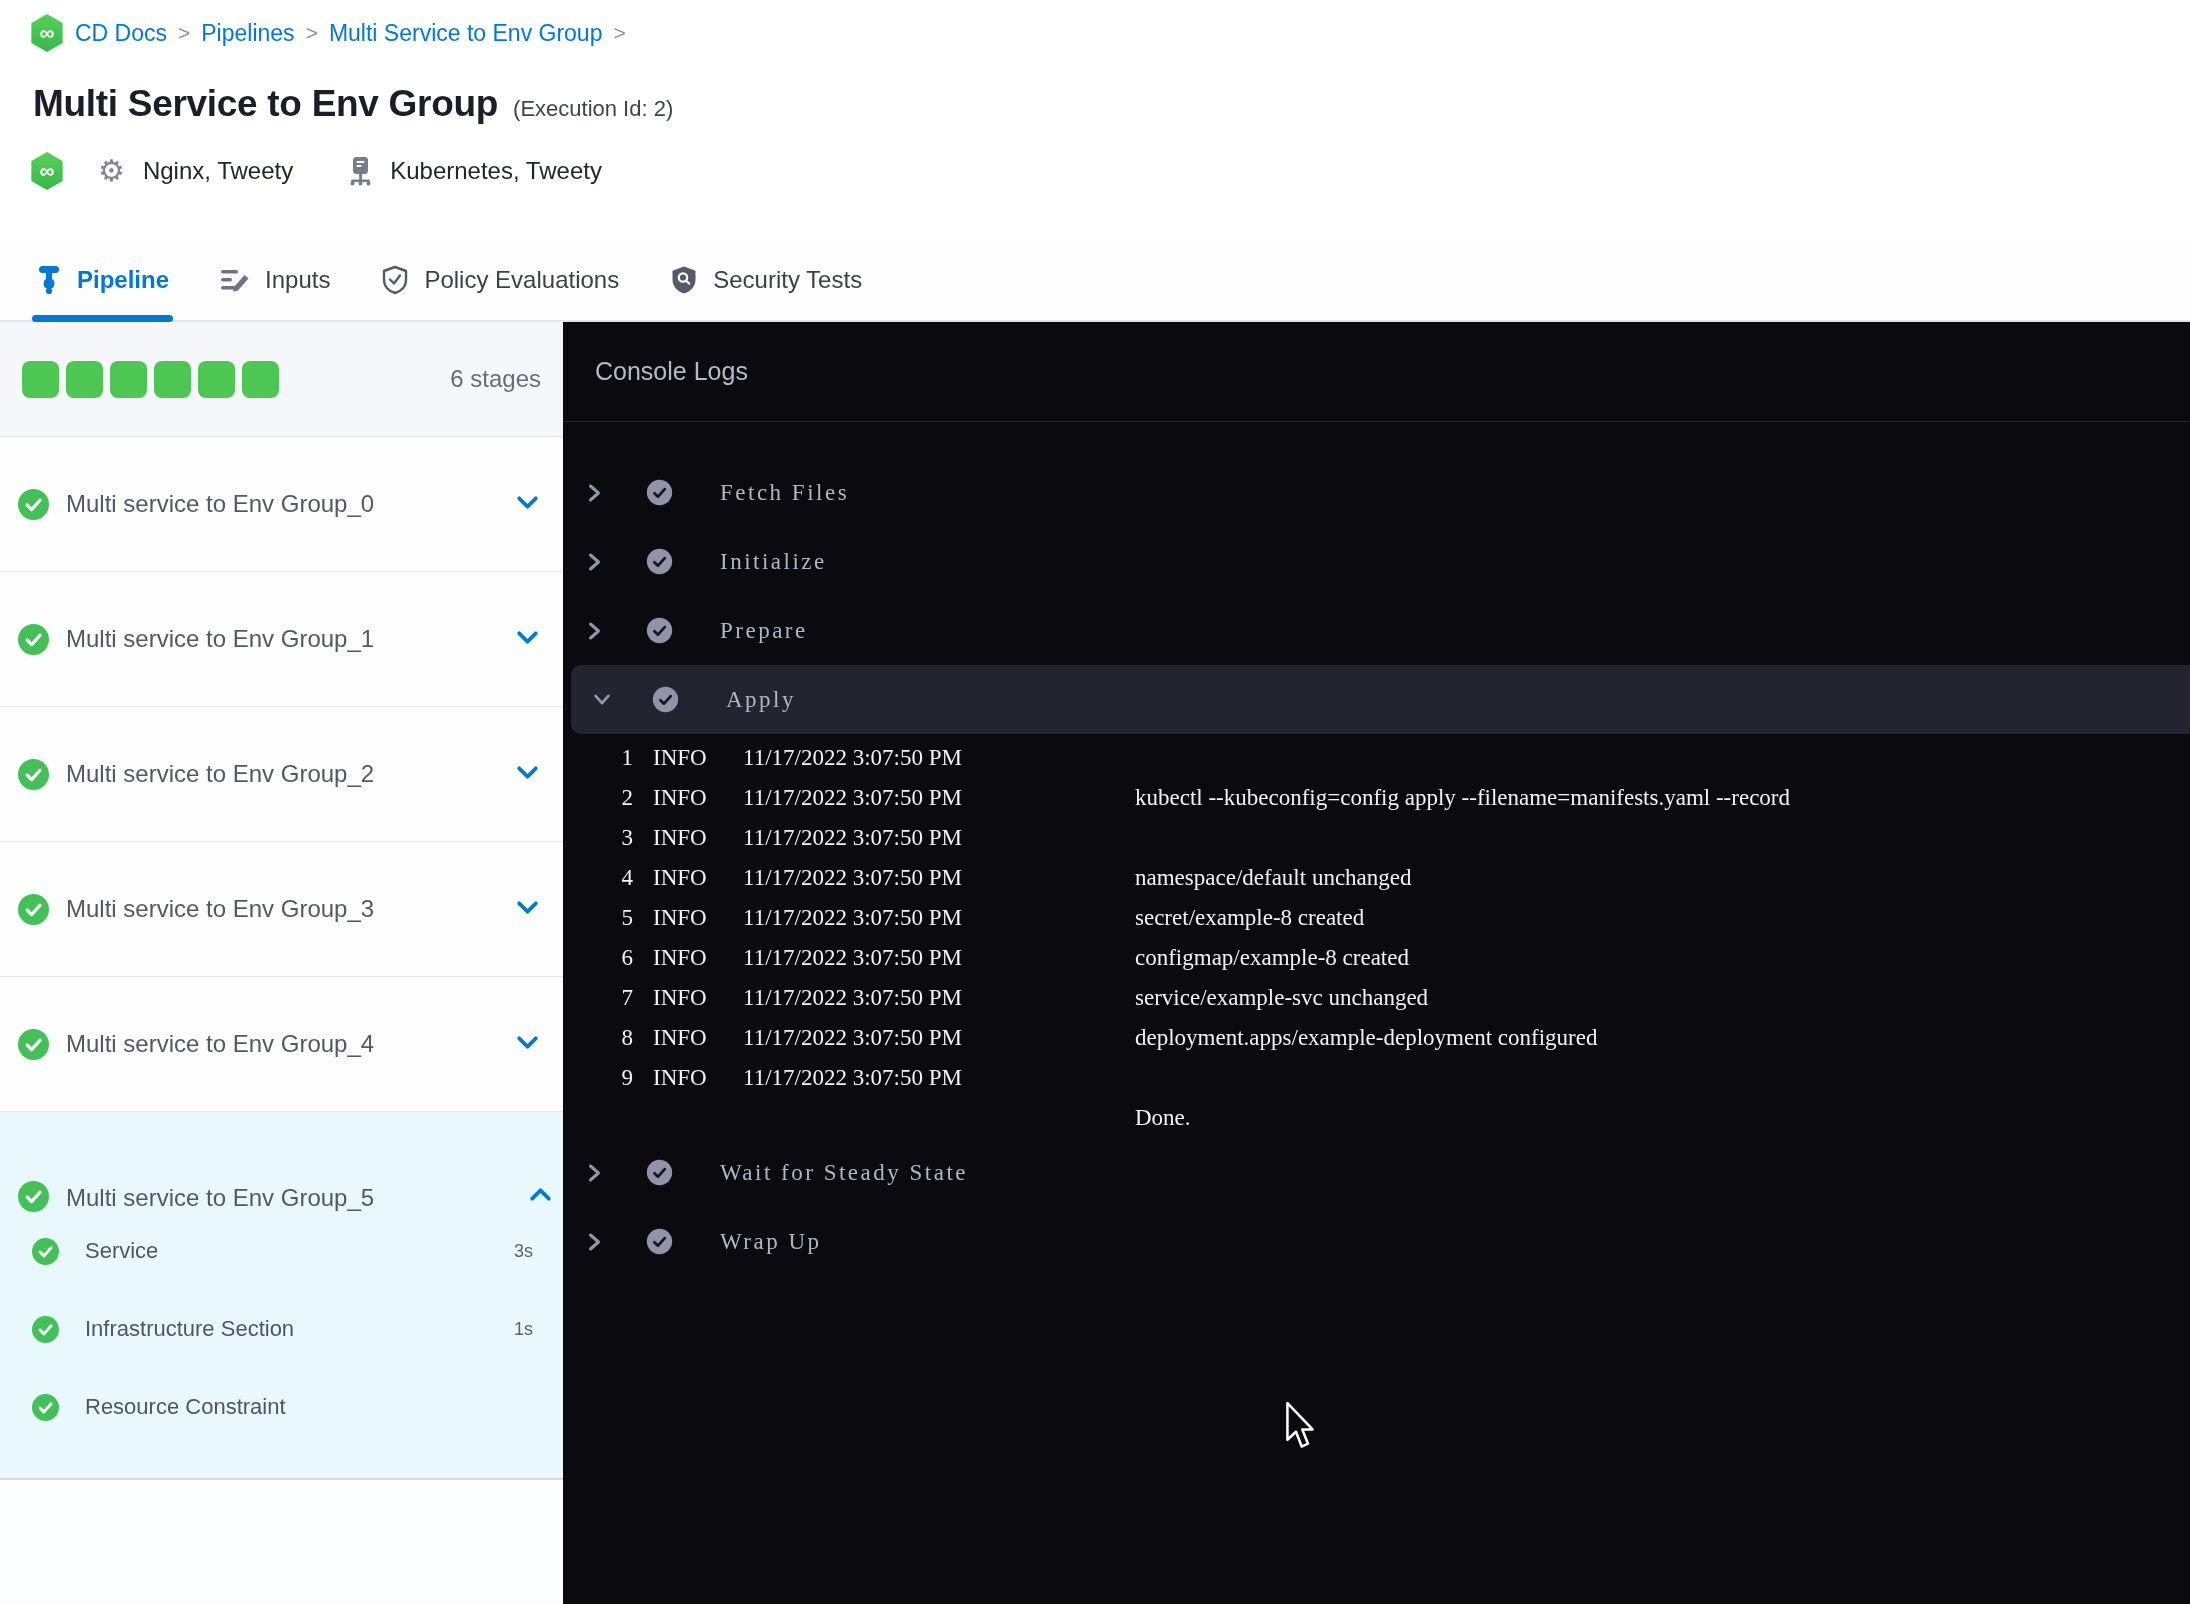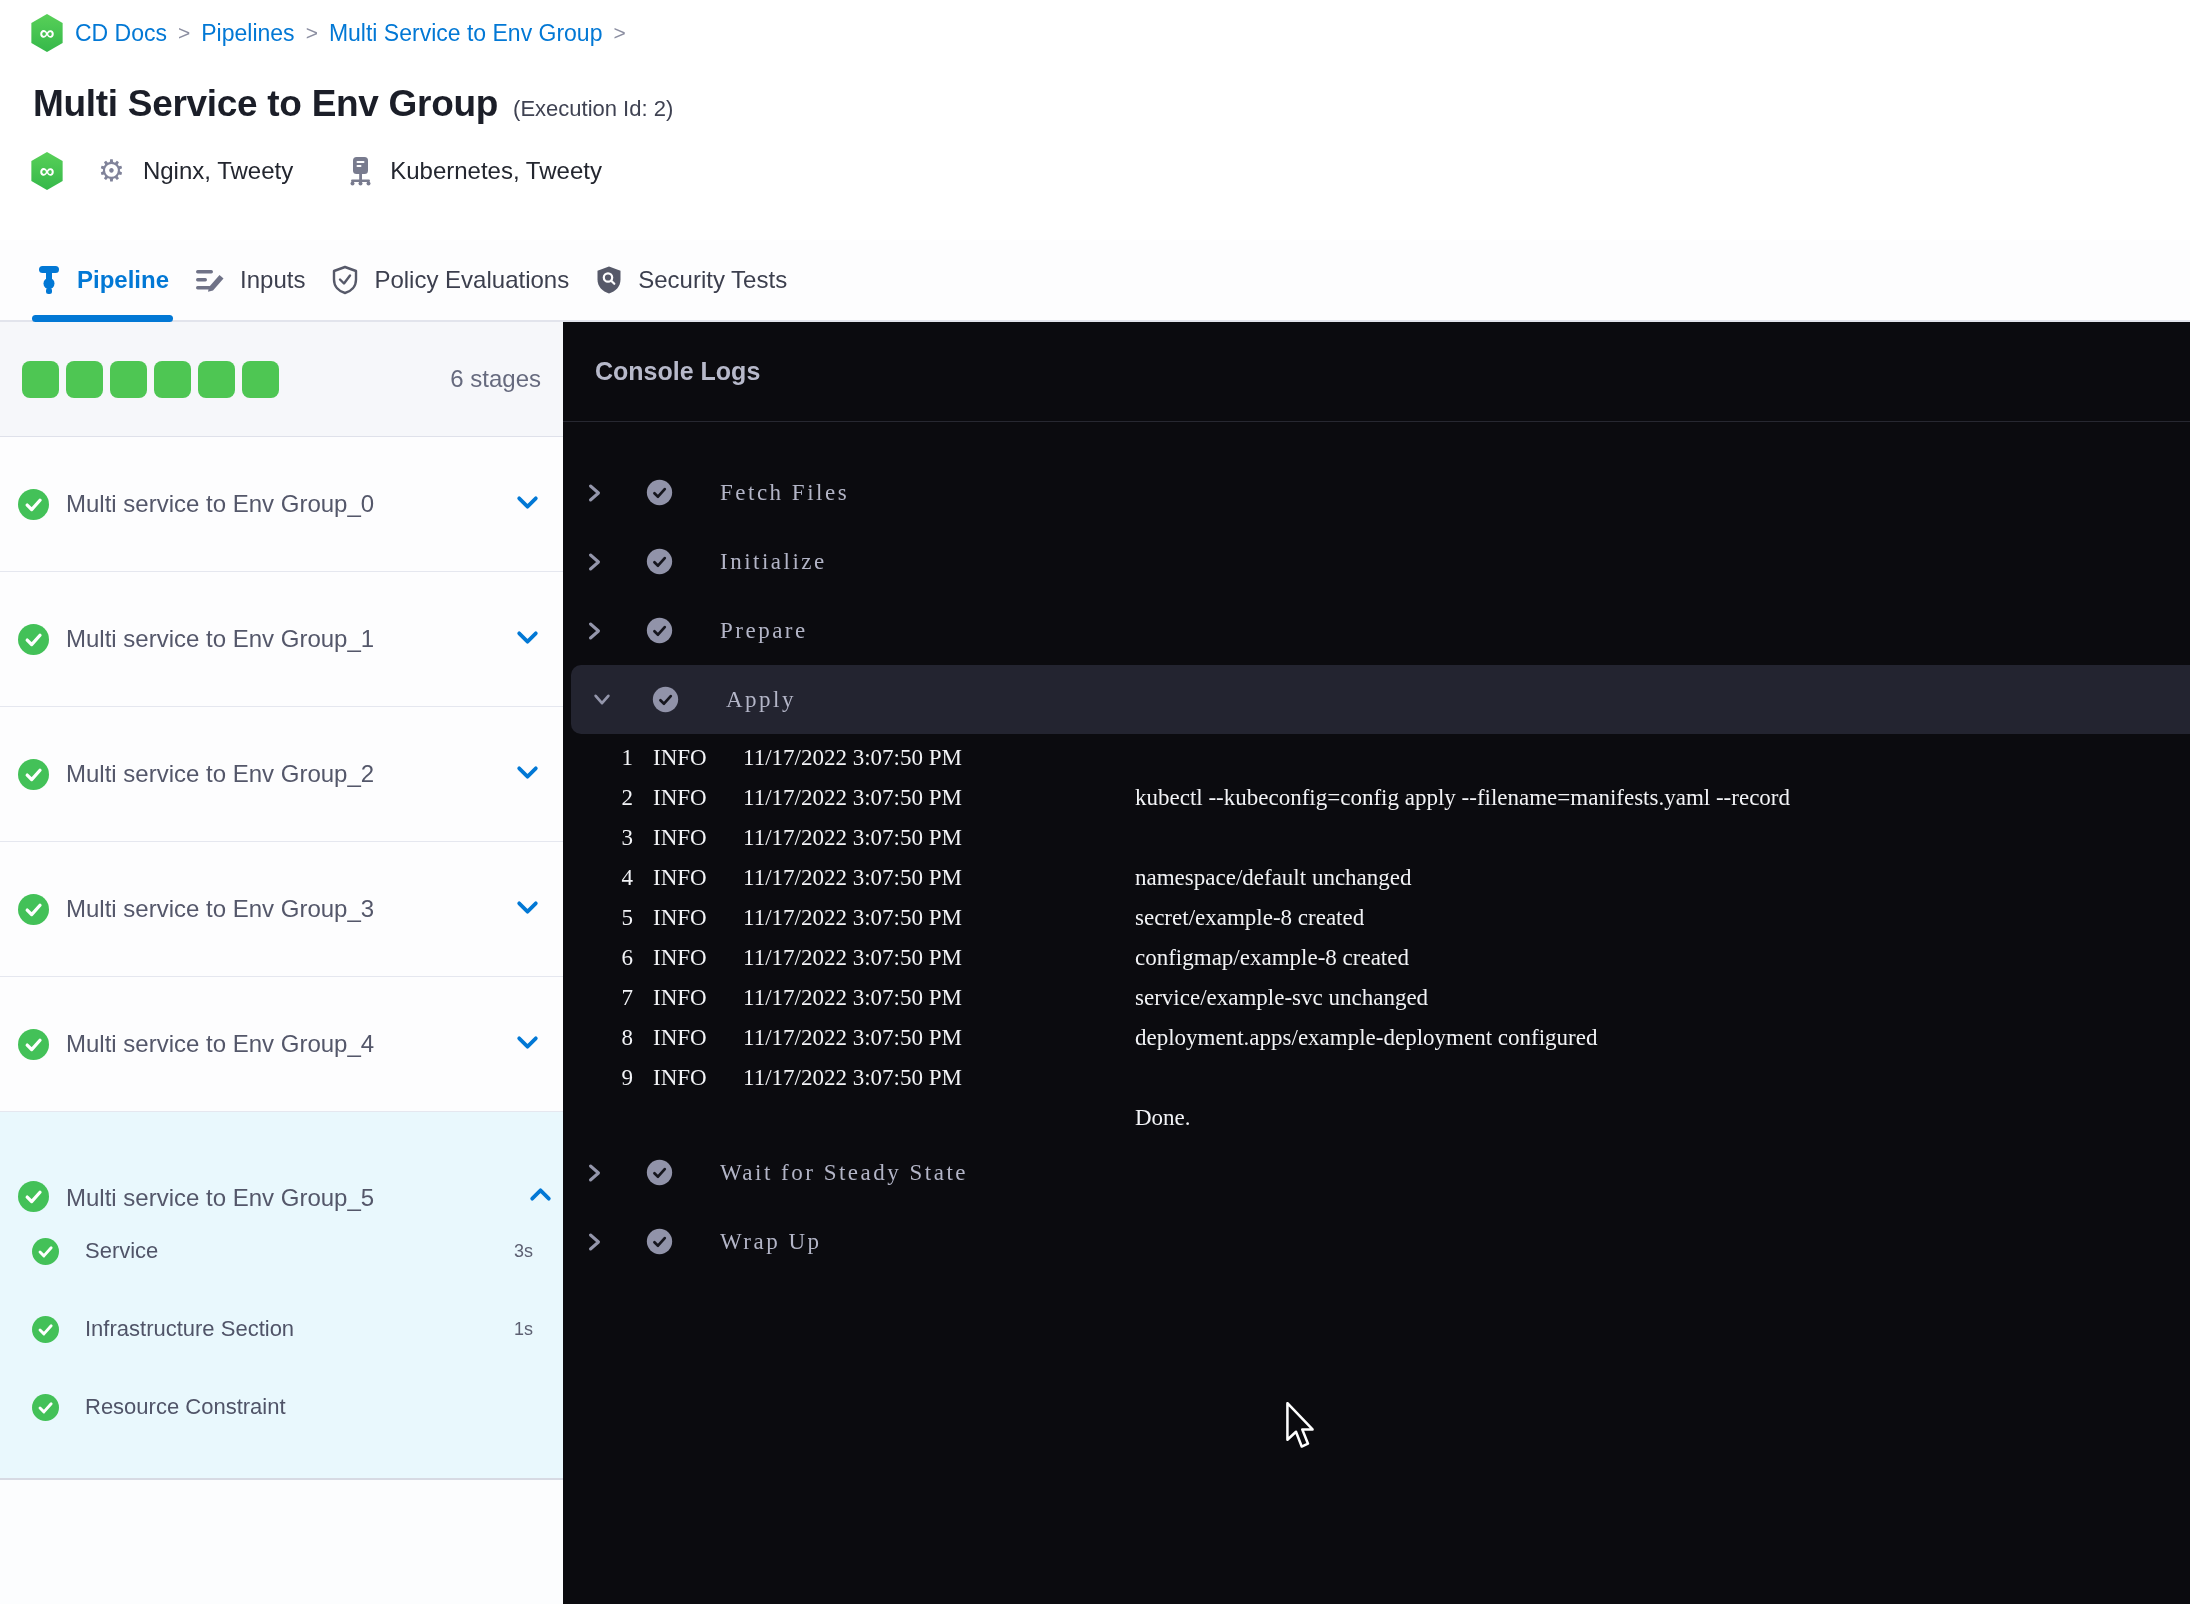--- a/index.html
+++ b/index.html
@@ -35,21 +35,21 @@
   .page-title{font-size:37px;font-weight:bold;color:var(--text-dark);letter-spacing:-0.3px}
   .exec-id{font-size:22px;color:#3f4252;margin-left:15px}
   .meta-row{position:absolute;left:30px;top:152px;display:flex;align-items:center;font-size:24px;color:#23262f}
   .meta-gear{margin-left:34px;color:#80839a;font-size:30px;line-height:1}
   .meta-text{margin-left:18px}
   .meta-env-icon{margin-left:54px}
   .meta-text2{margin-left:16px}
 
   
   .tabs-bar{position:absolute;top:240px;left:0;width:2190px;height:82px;background:#fdfdfe;
-    border-bottom:2px solid #e2e4ec;display:flex;align-items:center;padding-left:36px;gap:26px}
+    border-bottom:2px solid #e2e4ec;display:flex;align-items:center;padding-left:36px;gap:51px}
   .tab{display:flex;align-items:center;gap:15px;font-size:24px;color:#3c3f4e;height:100%;position:relative;cursor:pointer}
   .tab .t-icon{display:flex;align-items:center}
   .tab.active{color:var(--accent);font-weight:bold}
   .tab.active::after{content:"";position:absolute;left:-4px;right:-4px;bottom:-2px;height:7px;background:var(--accent);border-radius:4px}
 
   
   .main{position:absolute;top:322px;left:0;width:2190px;height:1590px;display:flex}
 
   
   .sidebar{width:563px;height:100%;background:#fdfdfe;flex-shrink:0;display:flex;flex-direction:column}
@@ -66,21 +66,21 @@
   .steps{padding-bottom:32px}
   .step-row{height:78px;margin:0 8px;border-radius:10px;display:flex;align-items:center;padding:0 22px 0 24px;cursor:pointer}
   .step-row.selected{background:var(--selected-step-bg)}
   .step-name{margin-left:26px;font-size:22px;color:#505468}
   .step-duration{margin-left:auto;font-size:18px;color:#5d6072}
   .sidebar-filler{flex:1;background:#fcfdfe}
 
   
   .console{flex:1;height:100%;background:var(--console-bg);position:relative;overflow:hidden}
   .console-header{height:100px;border-bottom:1px solid #272831;display:flex;align-items:center;padding-left:32px}
-  .console-title{font-size:25px;font-weight:bold;color:#b7b9ca}
+  .console-title{font-size:25px;font-weight:normal;color:#b7b9ca}
   .console-body{padding-top:36px;font-family:Liberation Serif, serif}
   .console-step{height:69px;display:flex;align-items:center;position:relative;cursor:pointer}
   .console-step.expanded{background:var(--console-row-highlight);border-radius:10px 0 0 10px;margin-left:8px}
   .c-chev{margin-left:23px;width:20px;display:flex;align-items:center;flex-shrink:0}
   .c-check{margin-left:40px;flex-shrink:0;display:flex;align-items:center}
   .c-label{margin-left:47px;font-size:23px;letter-spacing:2.5px;color:var(--console-muted)}
   .log-block{padding:4px 0 0 0}
   .log-line{height:40px;line-height:40px;display:flex;font-size:23px;color:var(--console-text);white-space:pre}
   .c-num{width:70px;text-align:right;flex-shrink:0}
   .c-level{width:62px;margin-left:20px;flex-shrink:0}

